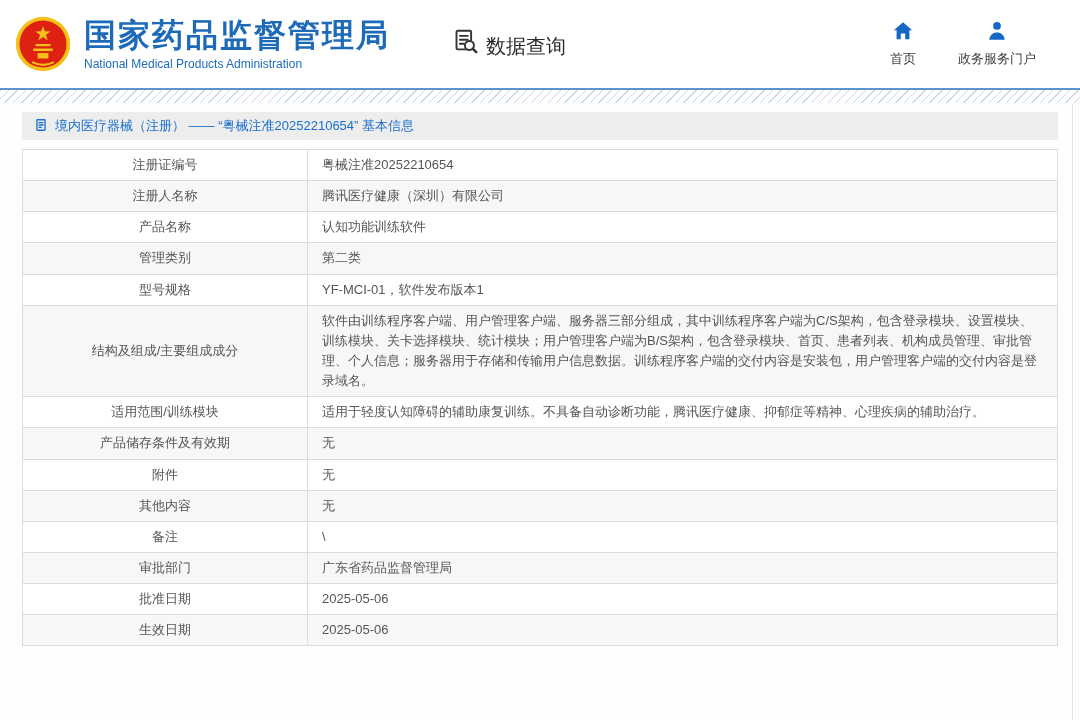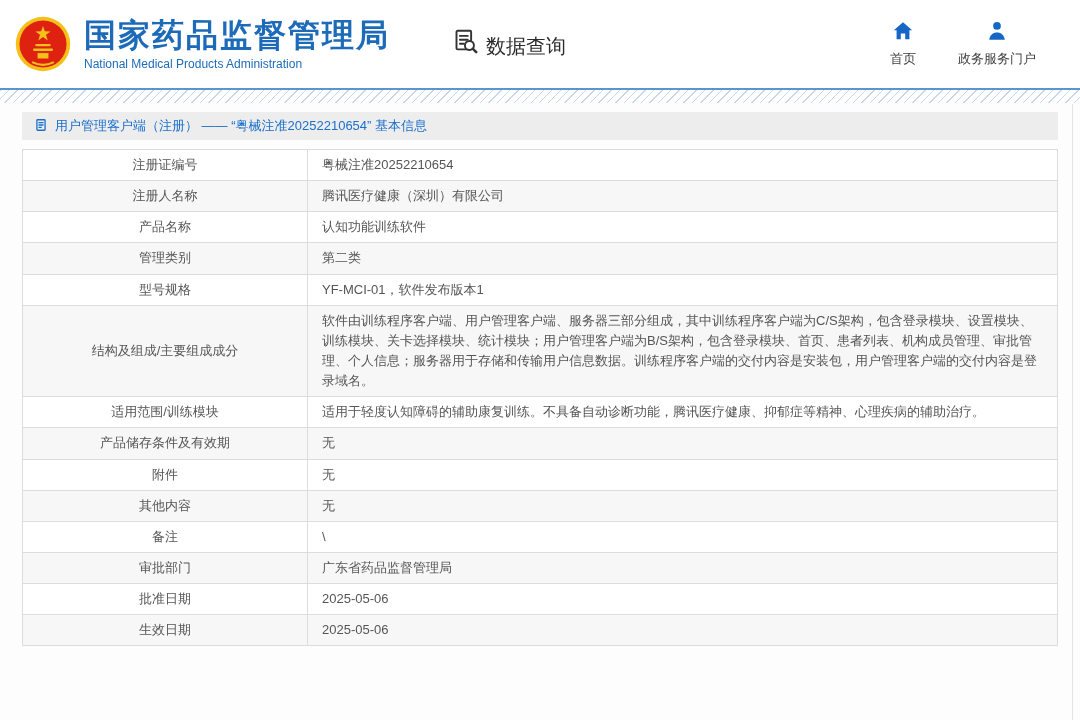--- a/index.html
+++ b/index.html
@@ -117,21 +117,21 @@
 <div class="content">
   <div class="breadcrumb">
     <span>
       <svg viewBox="0 0 24 24" fill="none" stroke="currentColor" stroke-width="2.2" stroke-linecap="round" aria-hidden="true">
         <rect x="5" y="3" width="14" height="18" rx="1.2"></rect>
         <line x1="8.5" y1="8" x2="15.5" y2="8"></line>
         <line x1="8.5" y1="12" x2="15.5" y2="12"></line>
         <line x1="8.5" y1="16" x2="12.5" y2="16"></line>
       </svg>
     </span>
-    <span>用户管理客户端（注册） —— “粤械注准20252210654” 基本信息</span>
+    <span>境内医疗器械（注册） —— “粤械注准20252210654” 基本信息</span>
   </div>
 
   <table class="info">
     <tbody>
         <tr>
           <td class="label-cell">注册证编号</td>
           <td class="value-cell">粤械注准20252210654</td>
         </tr>
         <tr class="alt">
           <td class="label-cell">注册人名称</td>

